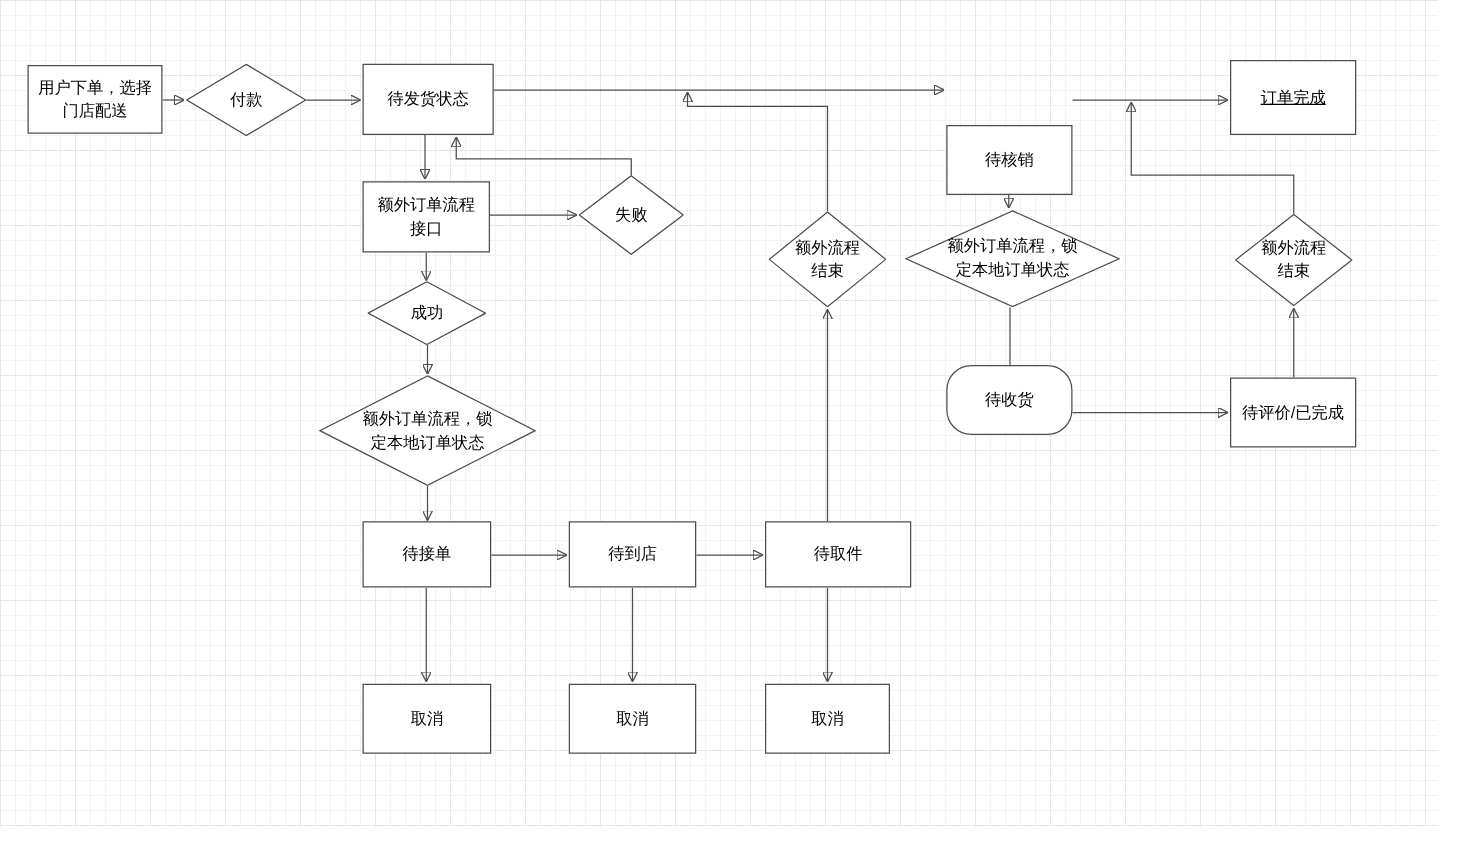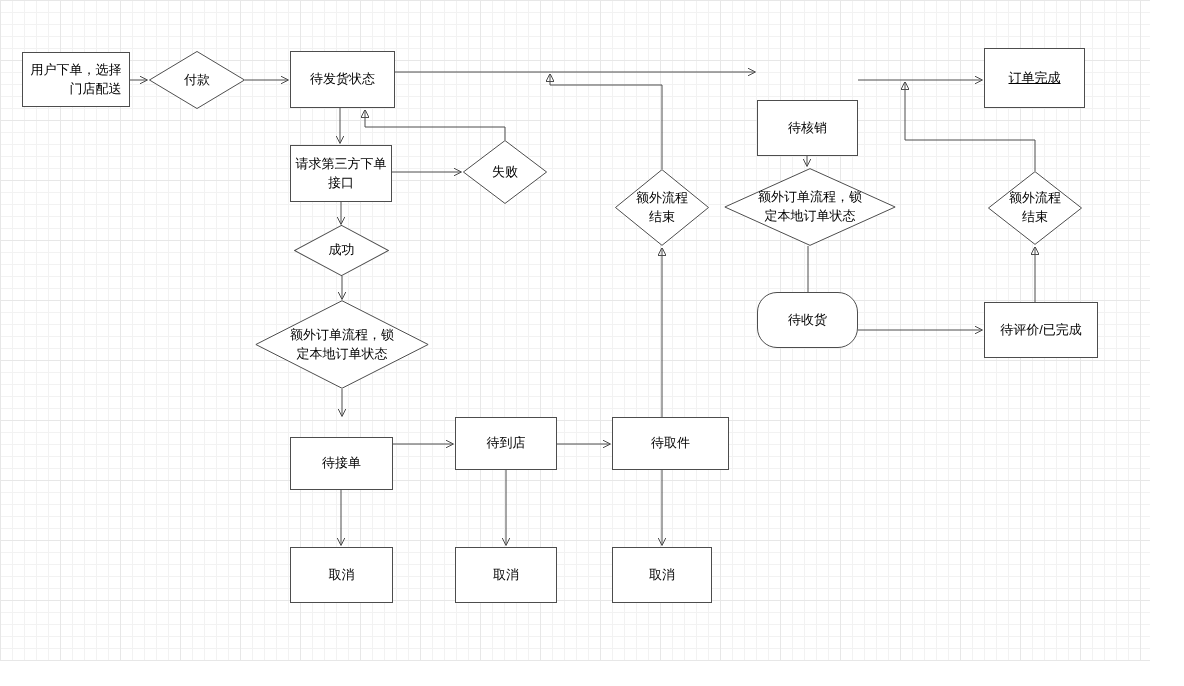--- a/index.html
+++ b/index.html
@@ -86,38 +86,38 @@
   <path d="M395 72 H755" marker-end="url(#arrow)"></path>
   <path d="M662 169 V85 H550 V74" marker-end="url(#arrow)"></path>
   <path d="M807 108 V166" marker-end="url(#arrow)"></path>
   <path d="M808 246 V300" marker-end="url(#arrow)"></path>
   <path d="M858 330 H982" marker-end="url(#arrow)"></path>
   <path d="M1035 302 V247" marker-end="url(#arrow)"></path>
   <path d="M1035 171 V140 H905 V82" marker-end="url(#arrow)"></path>
   <path d="M858 80 H982" marker-end="url(#arrow)"></path>
 </svg>
 
-<div class="node rect" style="left:22px;top:52px;width:108px;height:55px;text-align:right;">
+<div class="node rect" style="left:22px;top:52px;width:108px;height:55px;">
   <span class="label">用户下单，选择
 门店配送</span>
 </div>
 
 <div class="node diamond" style="left:149px;top:51px;width:96px;height:58px;">
   <svg class="shape" viewBox="0 0 100 60" preserveAspectRatio="none">
       <polygon points="50,0.5 99.5,30 50,59.5 0.5,30"></polygon>
     </svg>
   <span class="label">付款</span>
 </div>
 
 <div class="node rect" style="left:290px;top:51px;width:105px;height:57px;">
   <span class="label">待发货状态</span>
 </div>
 
 <div class="node rect" style="left:290px;top:145px;width:102px;height:57px;">
-  <span class="label">请求第三方下单
+  <span class="label">额外订单流程
 接口</span>
 </div>
 
 <div class="node diamond" style="left:463px;top:140px;width:84px;height:64px;text-align:right;">
   <svg class="shape" viewBox="0 0 100 60" preserveAspectRatio="none">
       <polygon points="50,0.5 99.5,30 50,59.5 0.5,30"></polygon>
     </svg>
   <span class="label">失败</span>
 </div>
 
@@ -129,21 +129,21 @@
 </div>
 
 <div class="node diamond" style="left:255px;top:300px;width:174px;height:89px;">
   <svg class="shape" viewBox="0 0 100 60" preserveAspectRatio="none">
       <polygon points="50,0.5 99.5,30 50,59.5 0.5,30"></polygon>
     </svg>
   <span class="label">额外订单流程，锁
 定本地订单状态</span>
 </div>
 
-<div class="node rect" style="left:290px;top:417px;width:103px;height:53px;margin-top:20px;">
+<div class="node rect" style="left:290px;top:417px;width:103px;height:53px;">
   <span class="label">待接单</span>
 </div>
 
 <div class="node rect" style="left:455px;top:417px;width:102px;height:53px;justify-content:center;">
   <span class="label">待到店</span>
 </div>
 
 <div class="node rect" style="left:612px;top:417px;width:117px;height:53px;">
   <span class="label">待取件</span>
 </div>
@@ -177,21 +177,21 @@
       <polygon points="50,0.5 99.5,30 50,59.5 0.5,30"></polygon>
     </svg>
   <span class="label">额外订单流程，锁
 定本地订单状态</span>
 </div>
 
 <div class="node rect" style="left:757px;top:292px;width:101px;height:56px;border-radius:20px;">
   <span class="label">待收货</span>
 </div>
 
-<div class="node rect" style="left:984px;top:302px;width:114px;height:56px;">
+<div class="node rect" style="left:984px;top:302px;width:101px;height:56px;">
   <span class="label">待评价/已完成</span>
 </div>
 
 <div class="node diamond" style="left:988px;top:171px;width:94px;height:74px;">
   <svg class="shape" viewBox="0 0 100 60" preserveAspectRatio="none">
       <polygon points="50,0.5 99.5,30 50,59.5 0.5,30"></polygon>
     </svg>
   <span class="label">额外流程
 结束</span>
 </div>

